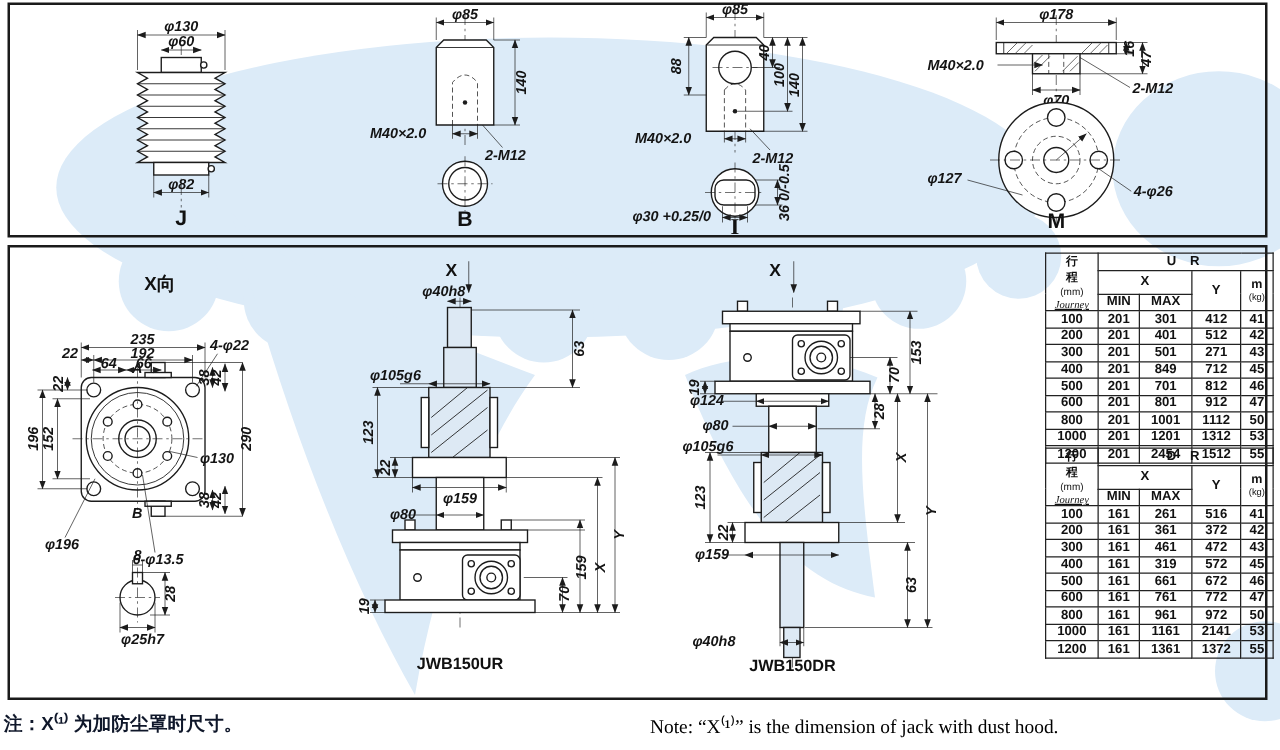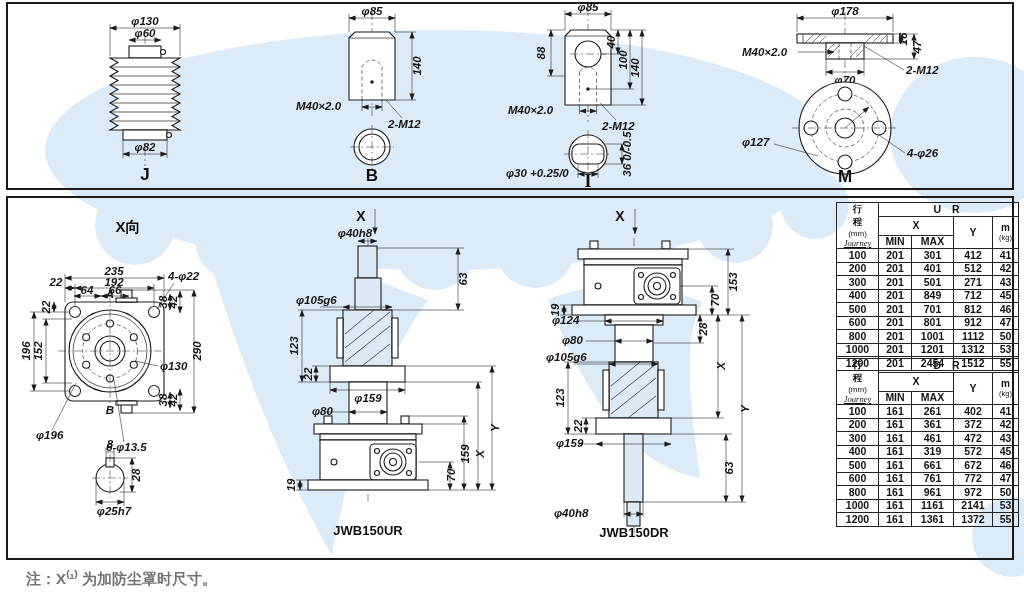--- a/index.html
+++ b/index.html
@@ -32,21 +32,21 @@
   table.spec th,table.spec td{border:1px solid #222;text-align:center;padding:0 1px;height:12.5px;line-height:1.05;}
   table.spec thead th{font-weight:700;}
   .grp{letter-spacing:4px;}
   .corner{vertical-align:middle;}
   .cj{display:block;font:700 9.5px "Liberation Sans",sans-serif;}
   .cmm{display:block;font:400 8px "Liberation Sans",sans-serif;}
   .cjy{display:block;font:italic 400 8.5px "Liberation Serif",serif;text-decoration:underline;}
   .mh .m{display:block;font:700 10px "Liberation Sans",sans-serif;}
   .mh .kg{display:block;font:400 7.5px "Liberation Sans",sans-serif;}
   
-  .note-cn{position:absolute;left:26px;top:568px;z-index:2;font:700 15px "Liberation Sans",sans-serif;color:#737373;}
+  .note-cn{position:absolute;left:3px;top:568px;z-index:2;font:700 15px "Liberation Sans",sans-serif;color:#0f172a;}
   .note-en{position:absolute;left:520px;top:569px;z-index:2;font:400 15.5px "Liberation Serif",serif;color:#000;}
 </style>
 </head>
 <body>
 
 <div id="page">
 
   <svg width="0" height="0" style="position:absolute" aria-hidden="true">
     <defs>
       <marker id="ar" viewBox="0 0 8 8" refX="7.5" refY="4" markerWidth="7" markerHeight="7" orient="auto-start-reverse" markerUnits="userSpaceOnUse">
@@ -718,21 +718,21 @@
       <tr>
         <th>MIN</th>
         <th>MAX</th>
       </tr>
     </thead>
     <tbody>
         <tr>
           <td>100</td>
           <td>161</td>
           <td>261</td>
-          <td>402</td>
+          <td>516</td>
           <td>41</td>
         </tr>
         <tr>
           <td>200</td>
           <td>161</td>
           <td>361</td>
           <td>372</td>
           <td>42</td>
         </tr>
         <tr>
@@ -781,14 +781,15 @@
           <td>1200</td>
           <td>161</td>
           <td>1361</td>
           <td>1372</td>
           <td>55</td>
         </tr>
       </tbody>
   </table>
 
   <div class="note-cn">注：X⁽¹⁾ 为加防尘罩时尺寸。</div>
+  <div class="note-en">Note: “X⁽¹⁾” is the dimension of jack with dust hood.</div>
 
 </div>
 
 </body></html>

